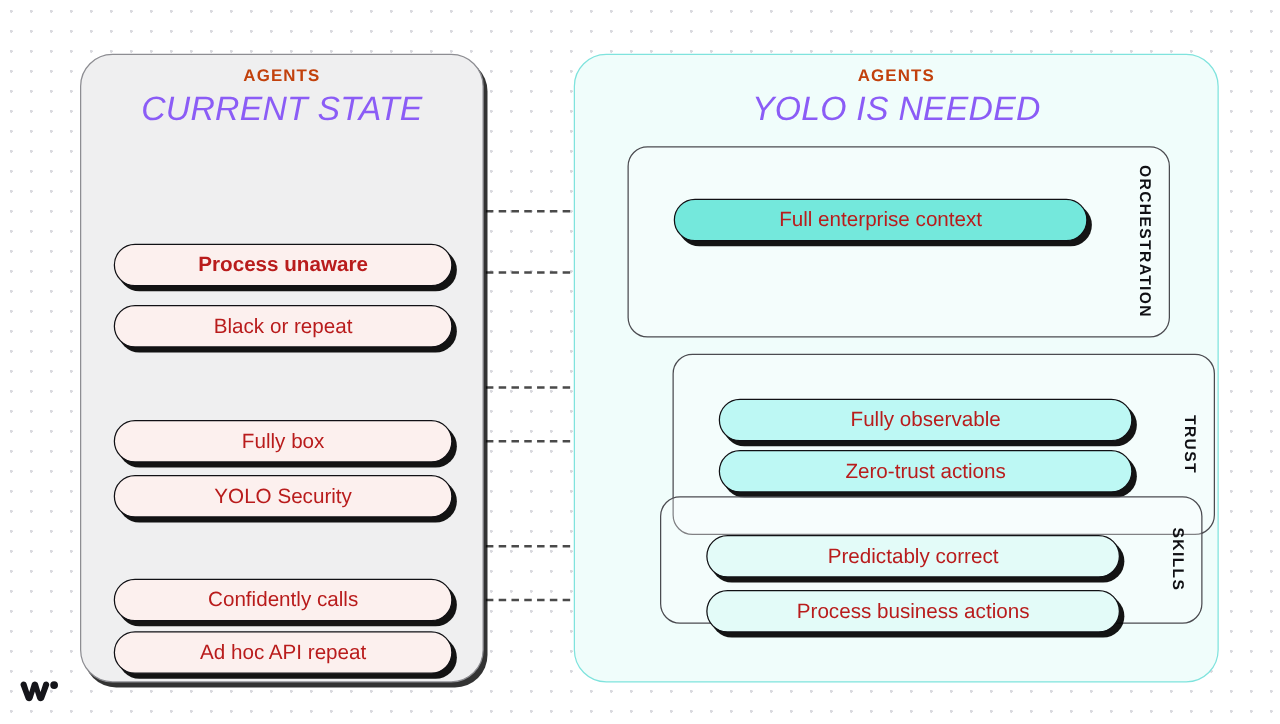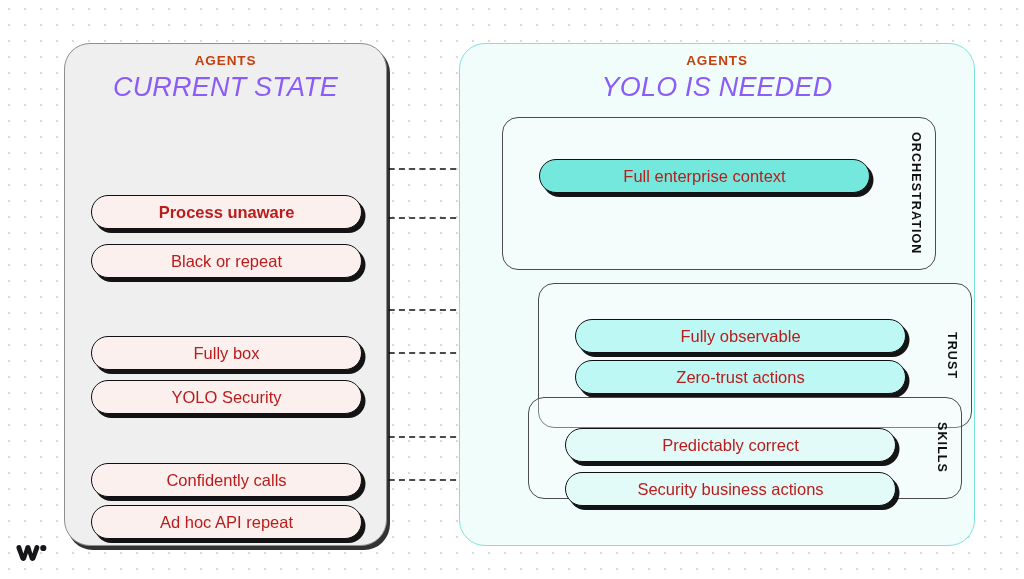--- a/index.html
+++ b/index.html
@@ -196,21 +196,21 @@
         </div>
         <div class="group" style="top: 239px; height: 145px; margin-left: 36px;">
           <div class="pill pill-right" style="top: 35px; background: rgb(189, 248, 244);">Fully observable</div>
           <div class="pill pill-right" style="top: 76px; background: rgb(189, 248, 244);">Zero-trust actions</div>
           <div class="group-label">
             <span>TRUST</span>
           </div>
         </div>
         <div class="group" style="top: 353px; height: 102px; margin-left: 26px;">
           <div class="pill pill-right" style="top: 30px; background: rgb(227, 251, 248);">Predictably correct</div>
-          <div class="pill pill-right" style="top: 74px; background: rgb(227, 251, 248);">Security business actions</div>
+          <div class="pill pill-right" style="top: 74px; background: rgb(227, 251, 248);">Process business actions</div>
           <div class="group-label">
             <span>SKILLS</span>
           </div>
         </div>
       </div>
   </div>
 
   <div id="logo">
     <svg viewBox="0 0 34 26" width="34" height="26" aria-hidden="true">
       <path d="M2.4 7.6 C2.4 6.2 3.5 5.1 4.9 5.1 C6.0 5.1 6.9 5.8 7.2 6.8

